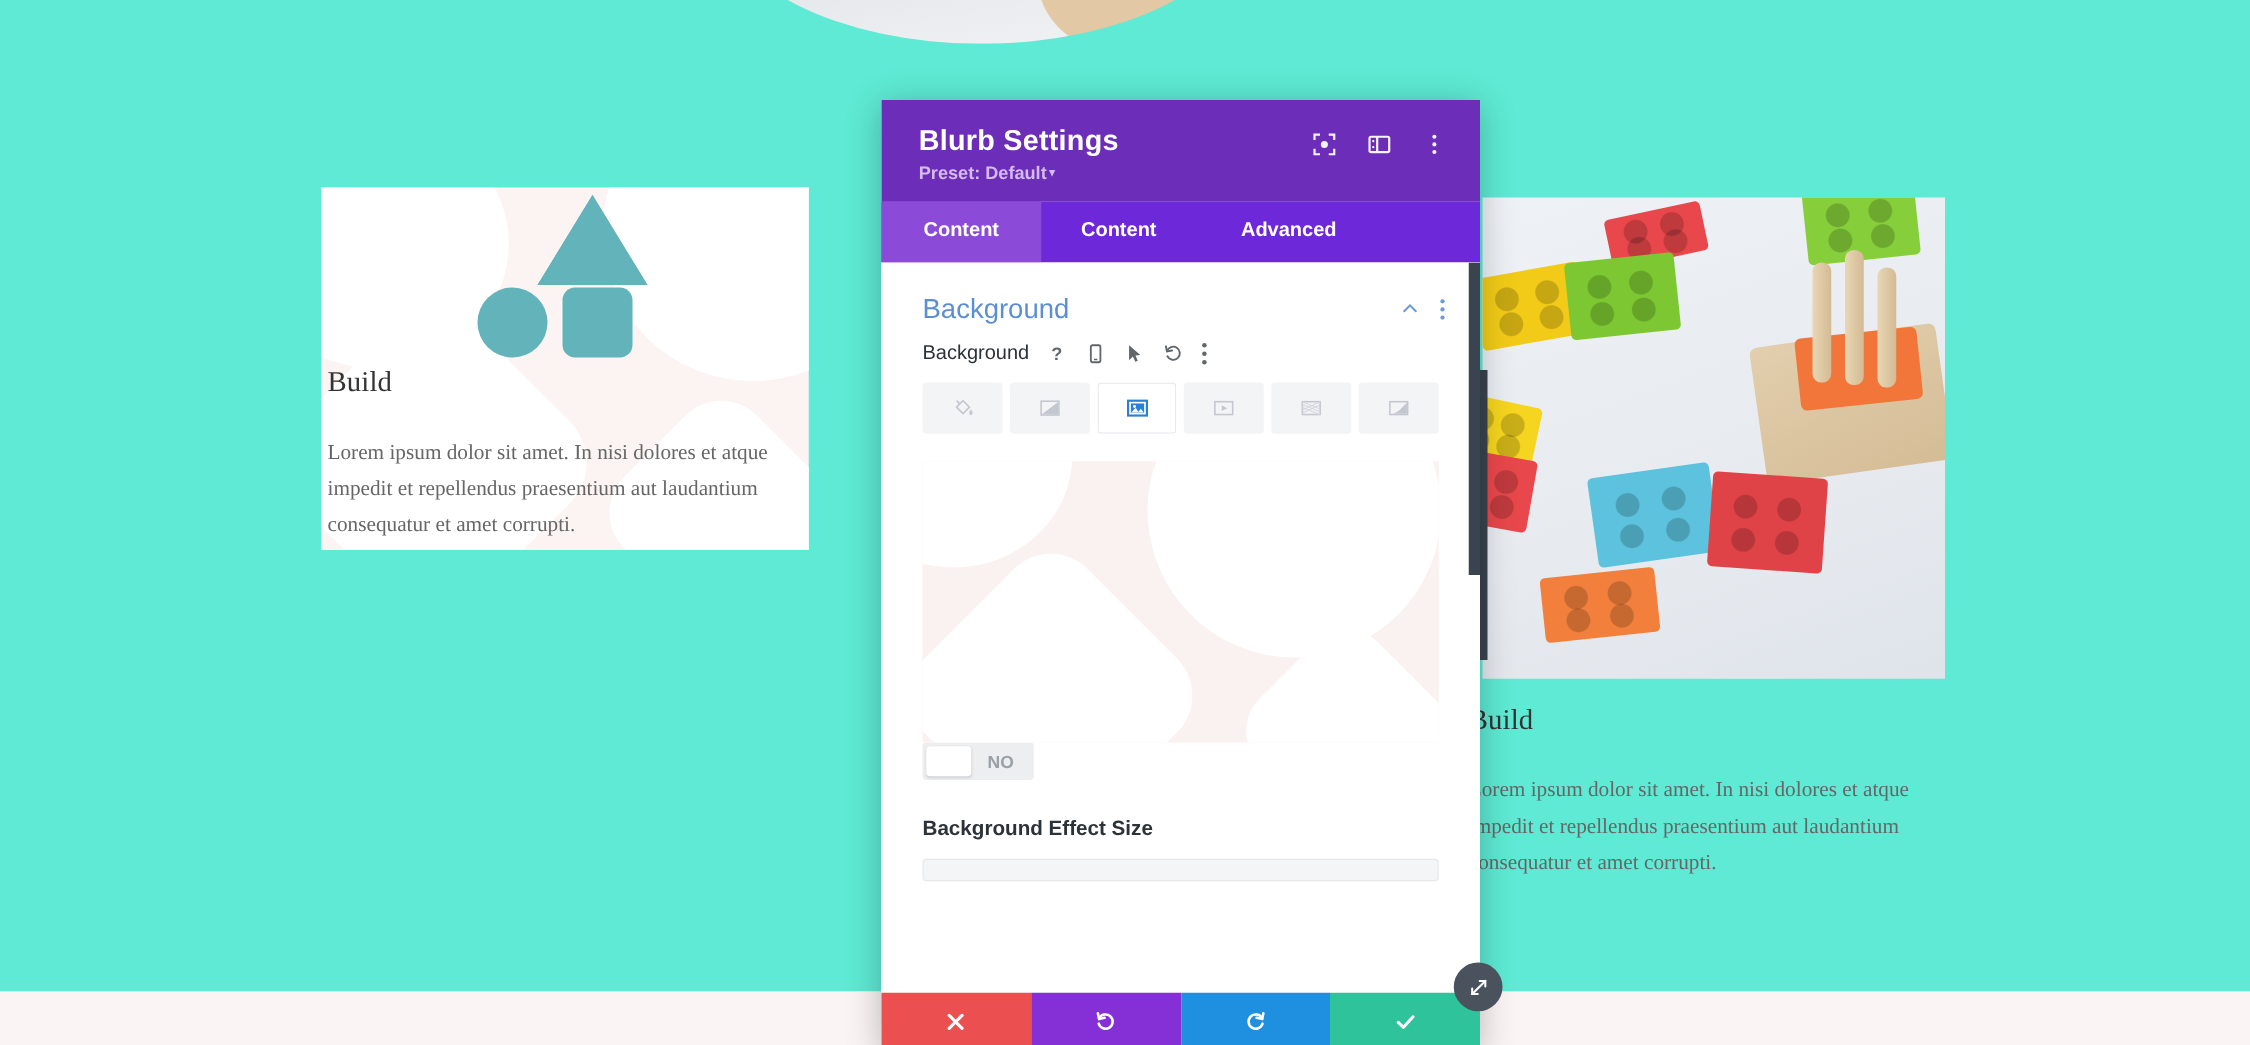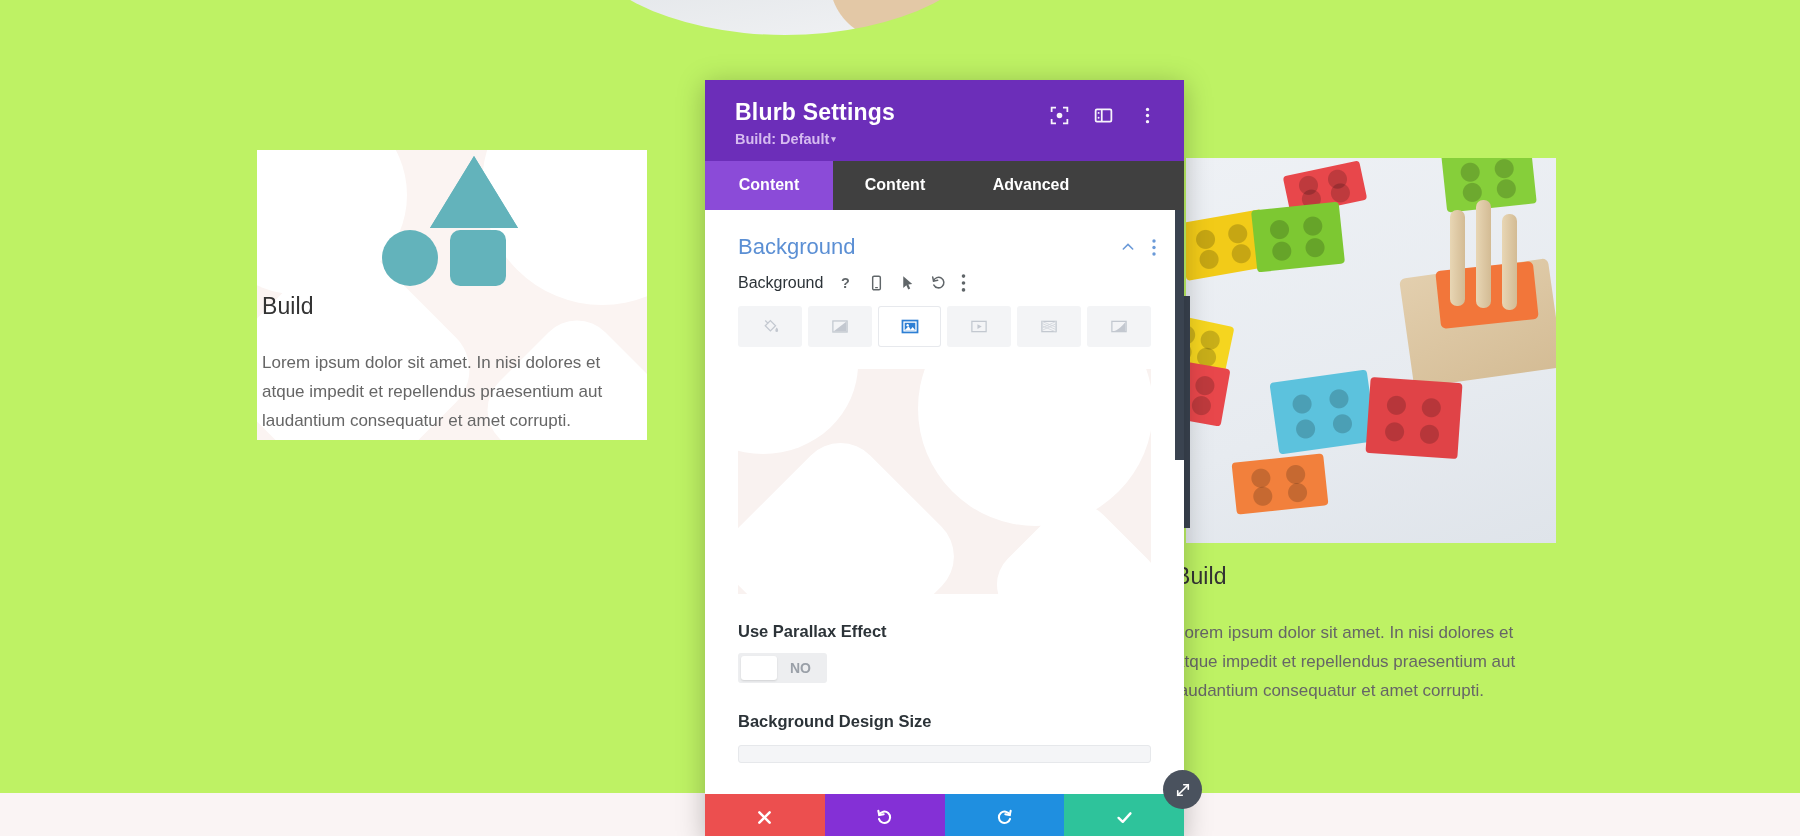--- a/index.html
+++ b/index.html
@@ -4,21 +4,21 @@
 <style>
   * { margin:0; padding:0; box-sizing:border-box; }
   html,body { width:1800px; height:836px; overflow:hidden; }
   body {
     font-family:"Liberation Sans", sans-serif;
     background:#ffffff;
     position:relative;
   }
 
   
-  #page-canvas { position:absolute; inset:0; background:#bef264; }
+  #page-canvas { position:absolute; inset:0; background:#5eead4;font-family:Liberation Serif, serif; }
 
   .band-bottom {
     position:absolute; left:0; right:0; top:793px; height:43px;
     background:#faf4f4;
   }
 
   
   .top-photo {
     position:absolute; left:575px; top:-150px; width:420px; height:185px;
     background:
@@ -120,21 +120,21 @@
   .modal-header { background:#6c2eb9; padding:19px 30px 13px 30px; position:relative; }
   .modal-title { color:#ffffff; font-size:23px; font-weight:bold; letter-spacing:.2px; }
   .modal-preset {
     color:#d6bbf0; font-size:14.5px; font-weight:bold; margin-top:5px; cursor:pointer;
     display:inline-block;
   }
   .caret-dn { font-size:9px; vertical-align:2px; margin-left:2px; }
   .header-icons { position:absolute; right:26px; top:25px; display:flex; gap:23px; align-items:center; }
   .hicon { width:21px; height:21px; opacity:.95; cursor:pointer; }
 
-  .tabs { background:#404040; display:flex; }
+  .tabs { background:#6d28d9; display:flex; }
   .tab {
     padding:15px 0 16px 0; color:#ffffff; font-size:16px; font-weight:bold;
     text-align:center; cursor:pointer;
   }
   .tab.t0 { width:128px; }
   .tab.t1 { width:124px; }
   .tab.t2 { width:148px; }
   .tab.active { background:#8b4bd8; }
 
   .modal-body { flex:1; overflow:hidden; position:relative; background:#fff; }
@@ -258,21 +258,21 @@
 
   <div class="page-scrollbar"></div>
   <div class="band-bottom"></div>
 </div>
 
 <div class="modal">
 
   <div class="modal-header">
     <div class="modal-title">Blurb Settings</div>
     <div class="modal-preset">
-      <span>Build: Default</span><span class="caret-dn">▾</span>
+      <span>Preset: Default</span><span class="caret-dn">▾</span>
     </div>
     <div class="header-icons">
       <svg class="hicon" viewBox="0 0 24 24" fill="none" stroke="#fff" stroke-width="2">
         <path d="M3 8V3h5M21 8V3h-5M3 16v5h5M21 16v5h-5"></path>
         <circle cx="12" cy="12" r="3.2" fill="#fff" stroke="none"></circle>
       </svg>
       <svg class="hicon" viewBox="0 0 24 24" fill="none" stroke="#fff" stroke-width="2">
         <rect x="3" y="5" width="18" height="14" rx="1.5"></rect>
         <line x1="10" y1="5" x2="10" y2="19"></line>
         <circle cx="6.4" cy="9" r="1.1" fill="#fff" stroke="none"></circle>
@@ -378,27 +378,26 @@
         </div>
       </div>
 
       <div class="img-preview">
         <span class="pv c1"></span>
           <span class="pv c2"></span>
         <span class="pv c3"></span>
           <span class="pv c4"></span>
       </div>
 
-      <div class="sub-label">Use Parallax Effect</div>
       <div class="toggle-wrap">
         <span class="toggle-knob"></span>
         <span class="toggle-text">NO</span>
       </div>
 
-      <div class="sub-label">Background Design Size</div>
+      <div class="sub-label">Background Effect Size</div>
       <div class="select-strip"></div>
     </div>
 
     <div class="panel-scrollbar"></div>
   </div>
 
   <div class="modal-foot">
     <div class="fbtn cancel">
       <svg viewBox="0 0 24 24" stroke="#fff" stroke-width="3.2" stroke-linecap="round">
         <line x1="5.5" y1="5.5" x2="18.5" y2="18.5"></line>

